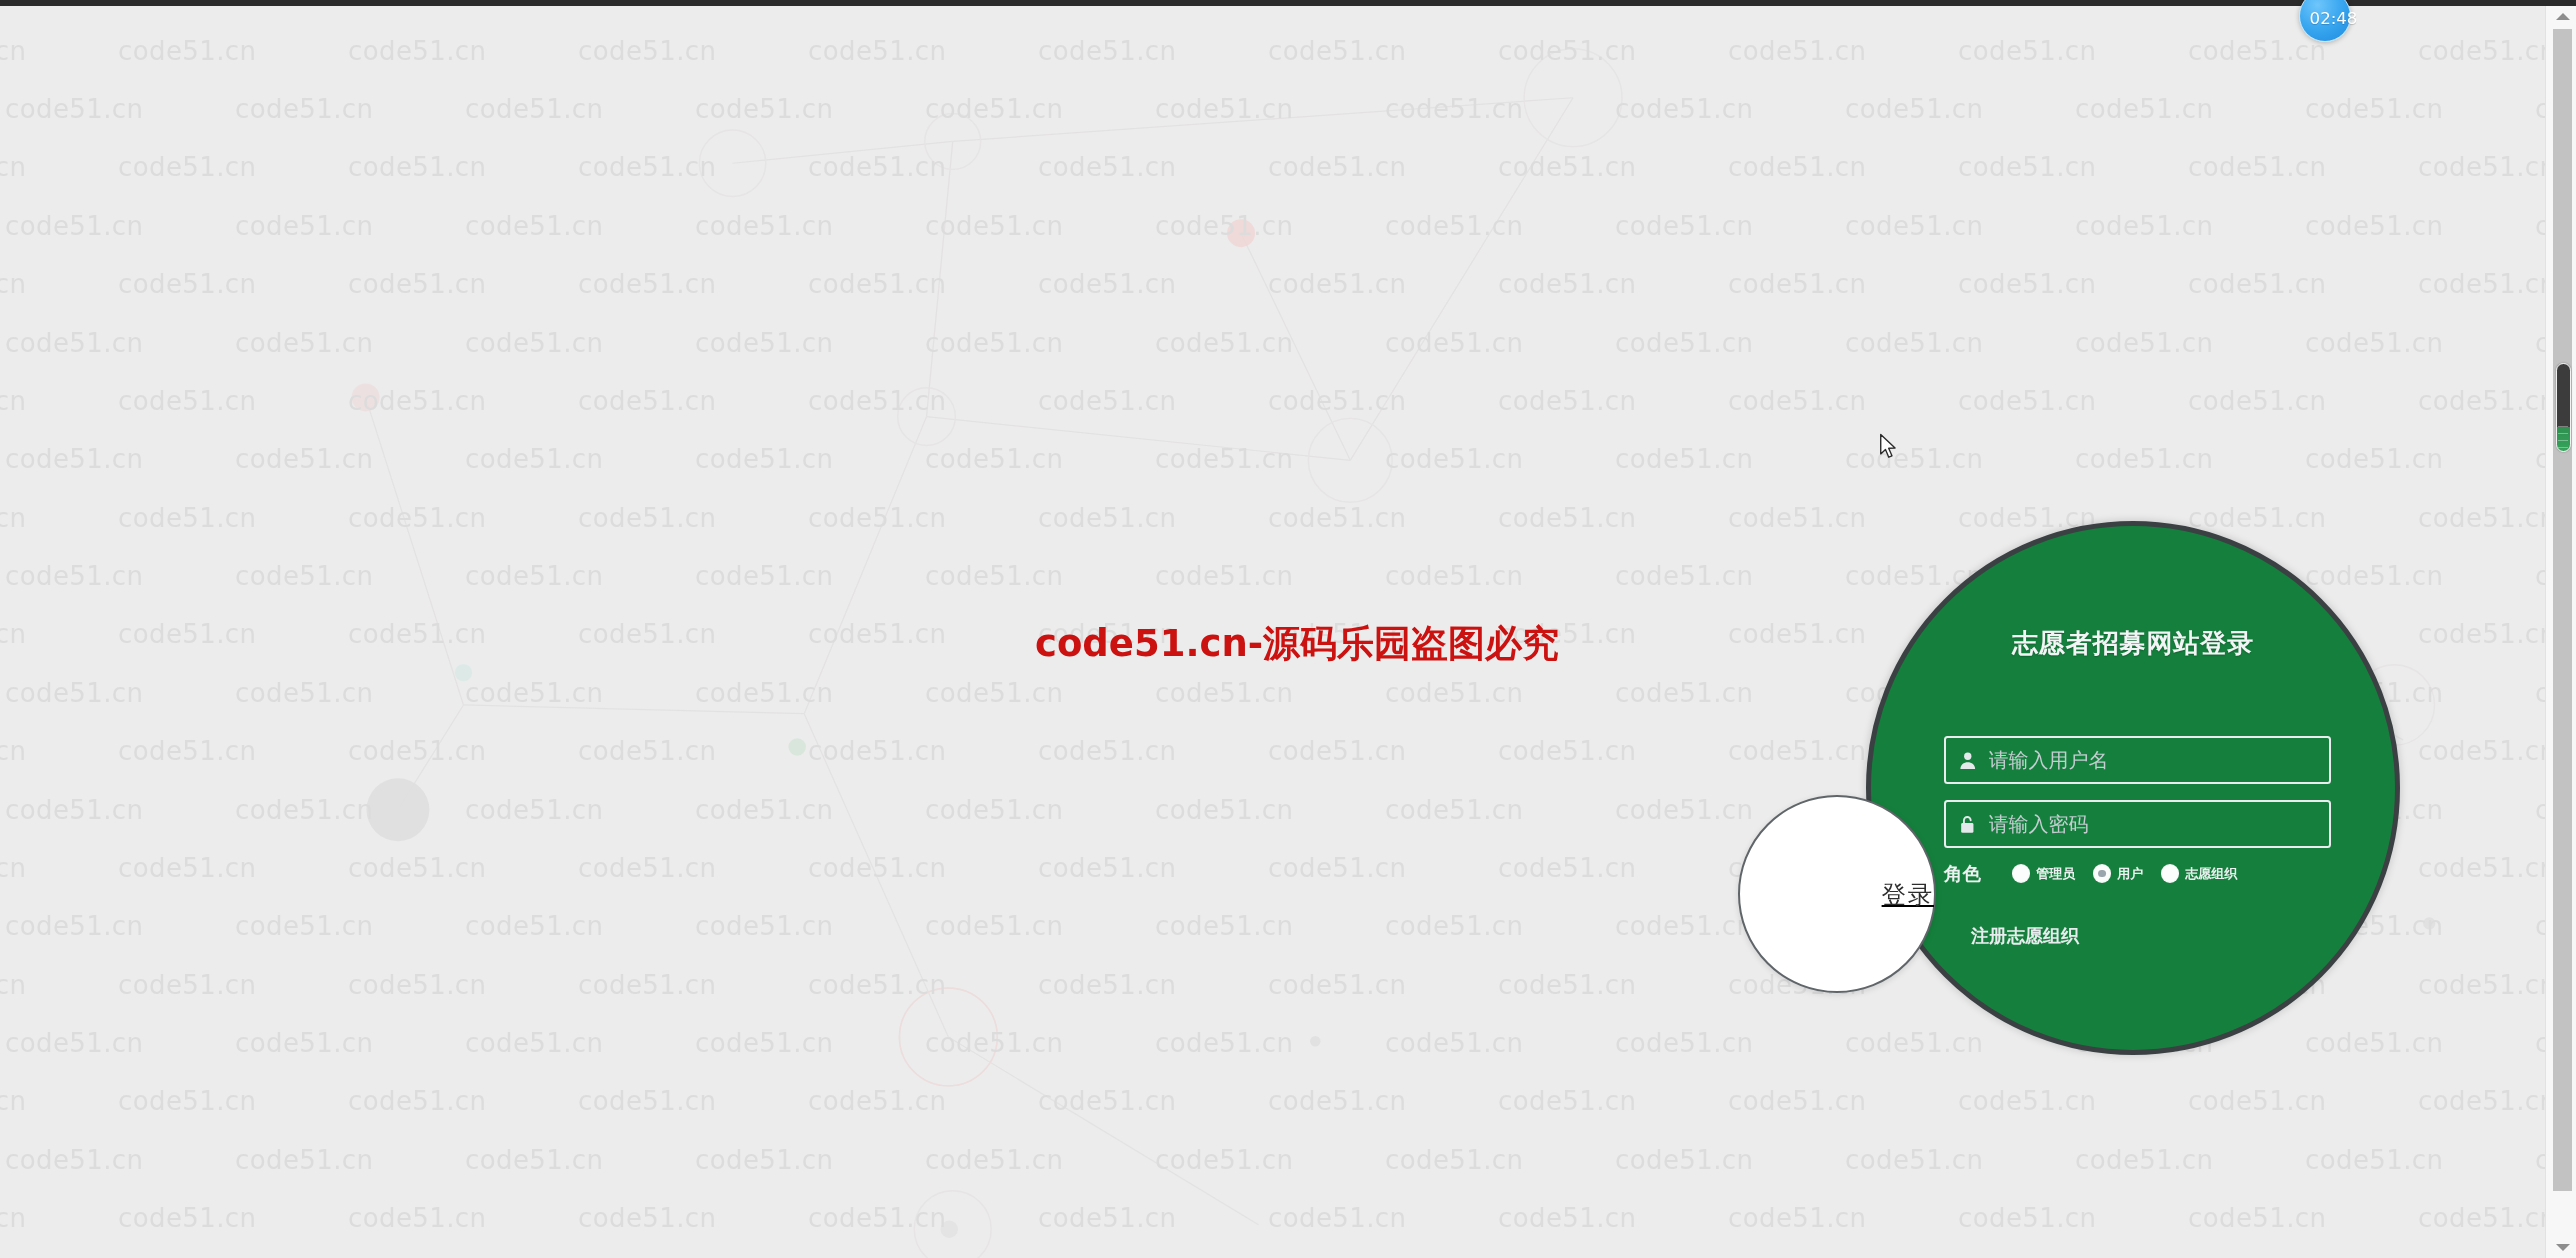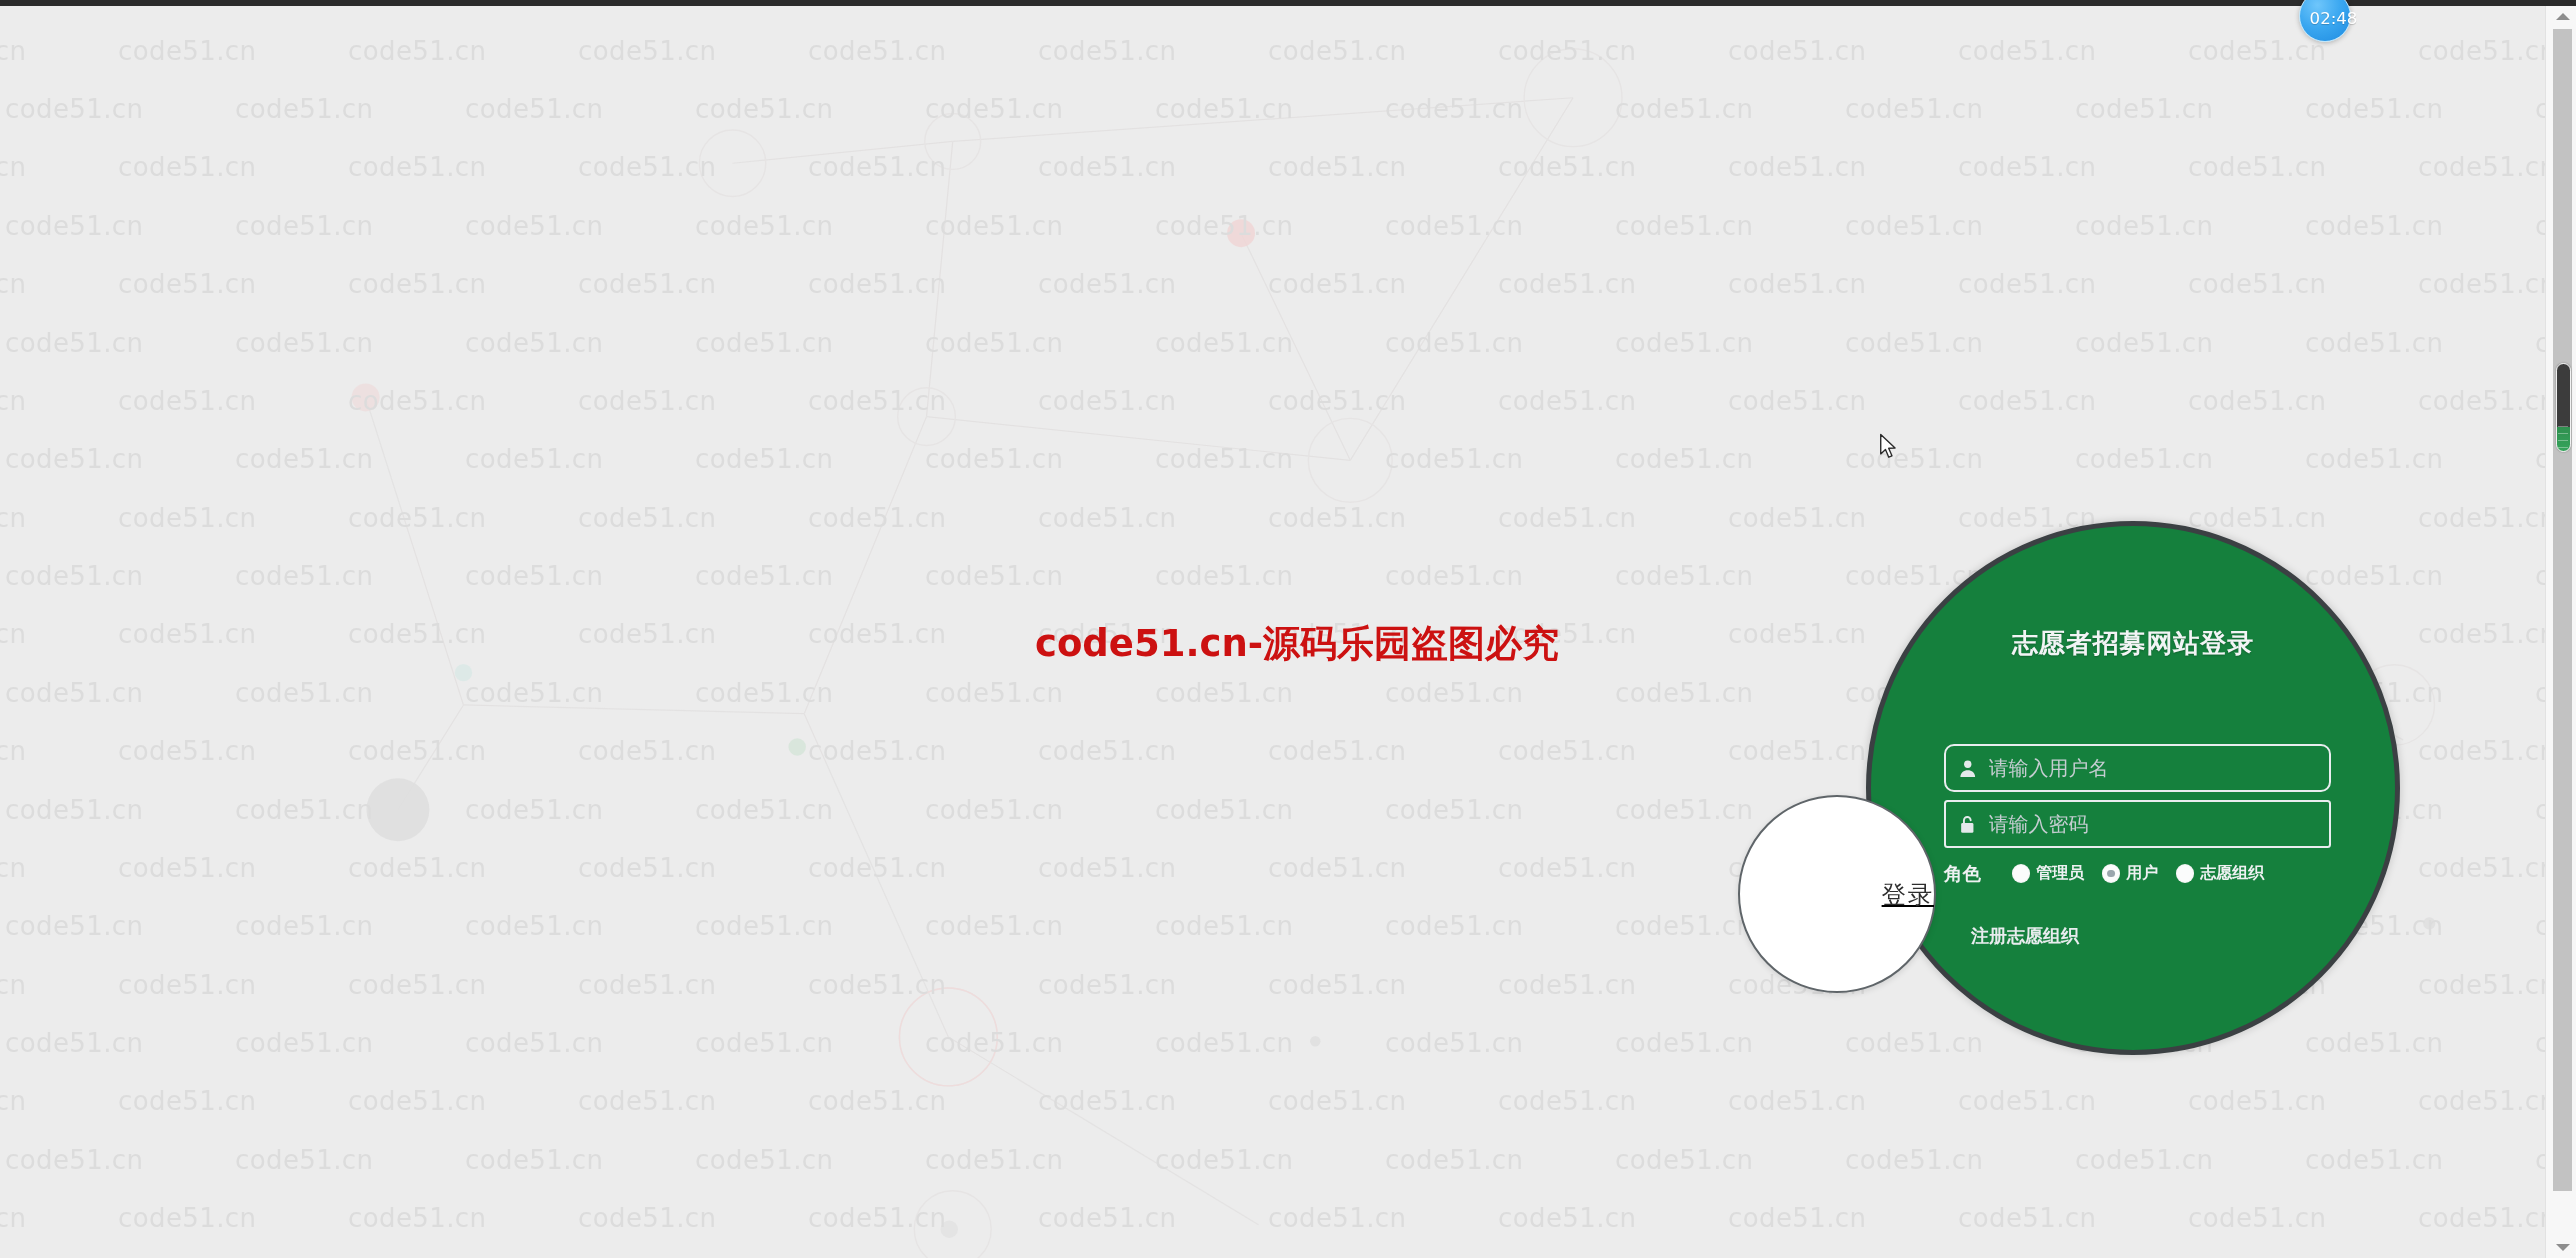--- a/index.html
+++ b/index.html
@@ -106,21 +106,21 @@
     width:387px;
     height:48px;
     border:2.6px solid #e9edef;
     border-radius:3.5px;
     background:transparent;
     display:flex;
     align-items:center;
     padding-left:12.2px;
     gap:11.4px;
   }
-  .field.username { top:218px;border-radius:10px; }
+  .field.username { top:210px; }
   .field.password { top:274px; }
 
   .f-icon {
     width:19px; height:21px;
     flex:0 0 auto;
     display:flex; align-items:center; justify-content:center;
     color:#e4e9eb;
   }
   .f-icon svg { display:block; }
 
@@ -165,21 +165,21 @@
   .radio-group.checked .radio-dot::after {
     content:"";
     position:absolute;
     left:50%; top:50%;
     transform:translate(-50%,-50%);
     width:7.9px; height:7.9px;
     border-radius:50%;
     background:#9aa6ad;
   }
   .radio-text {
-    font-size:16px;
+    font-size:13px;
     font-weight:700;
     color:#eef1f2;
   }
 
   .register-link {
     position:absolute;
     top:398px; left:100px;
     color:#e8ecee;
     font-size:18px;
     font-weight:700;

